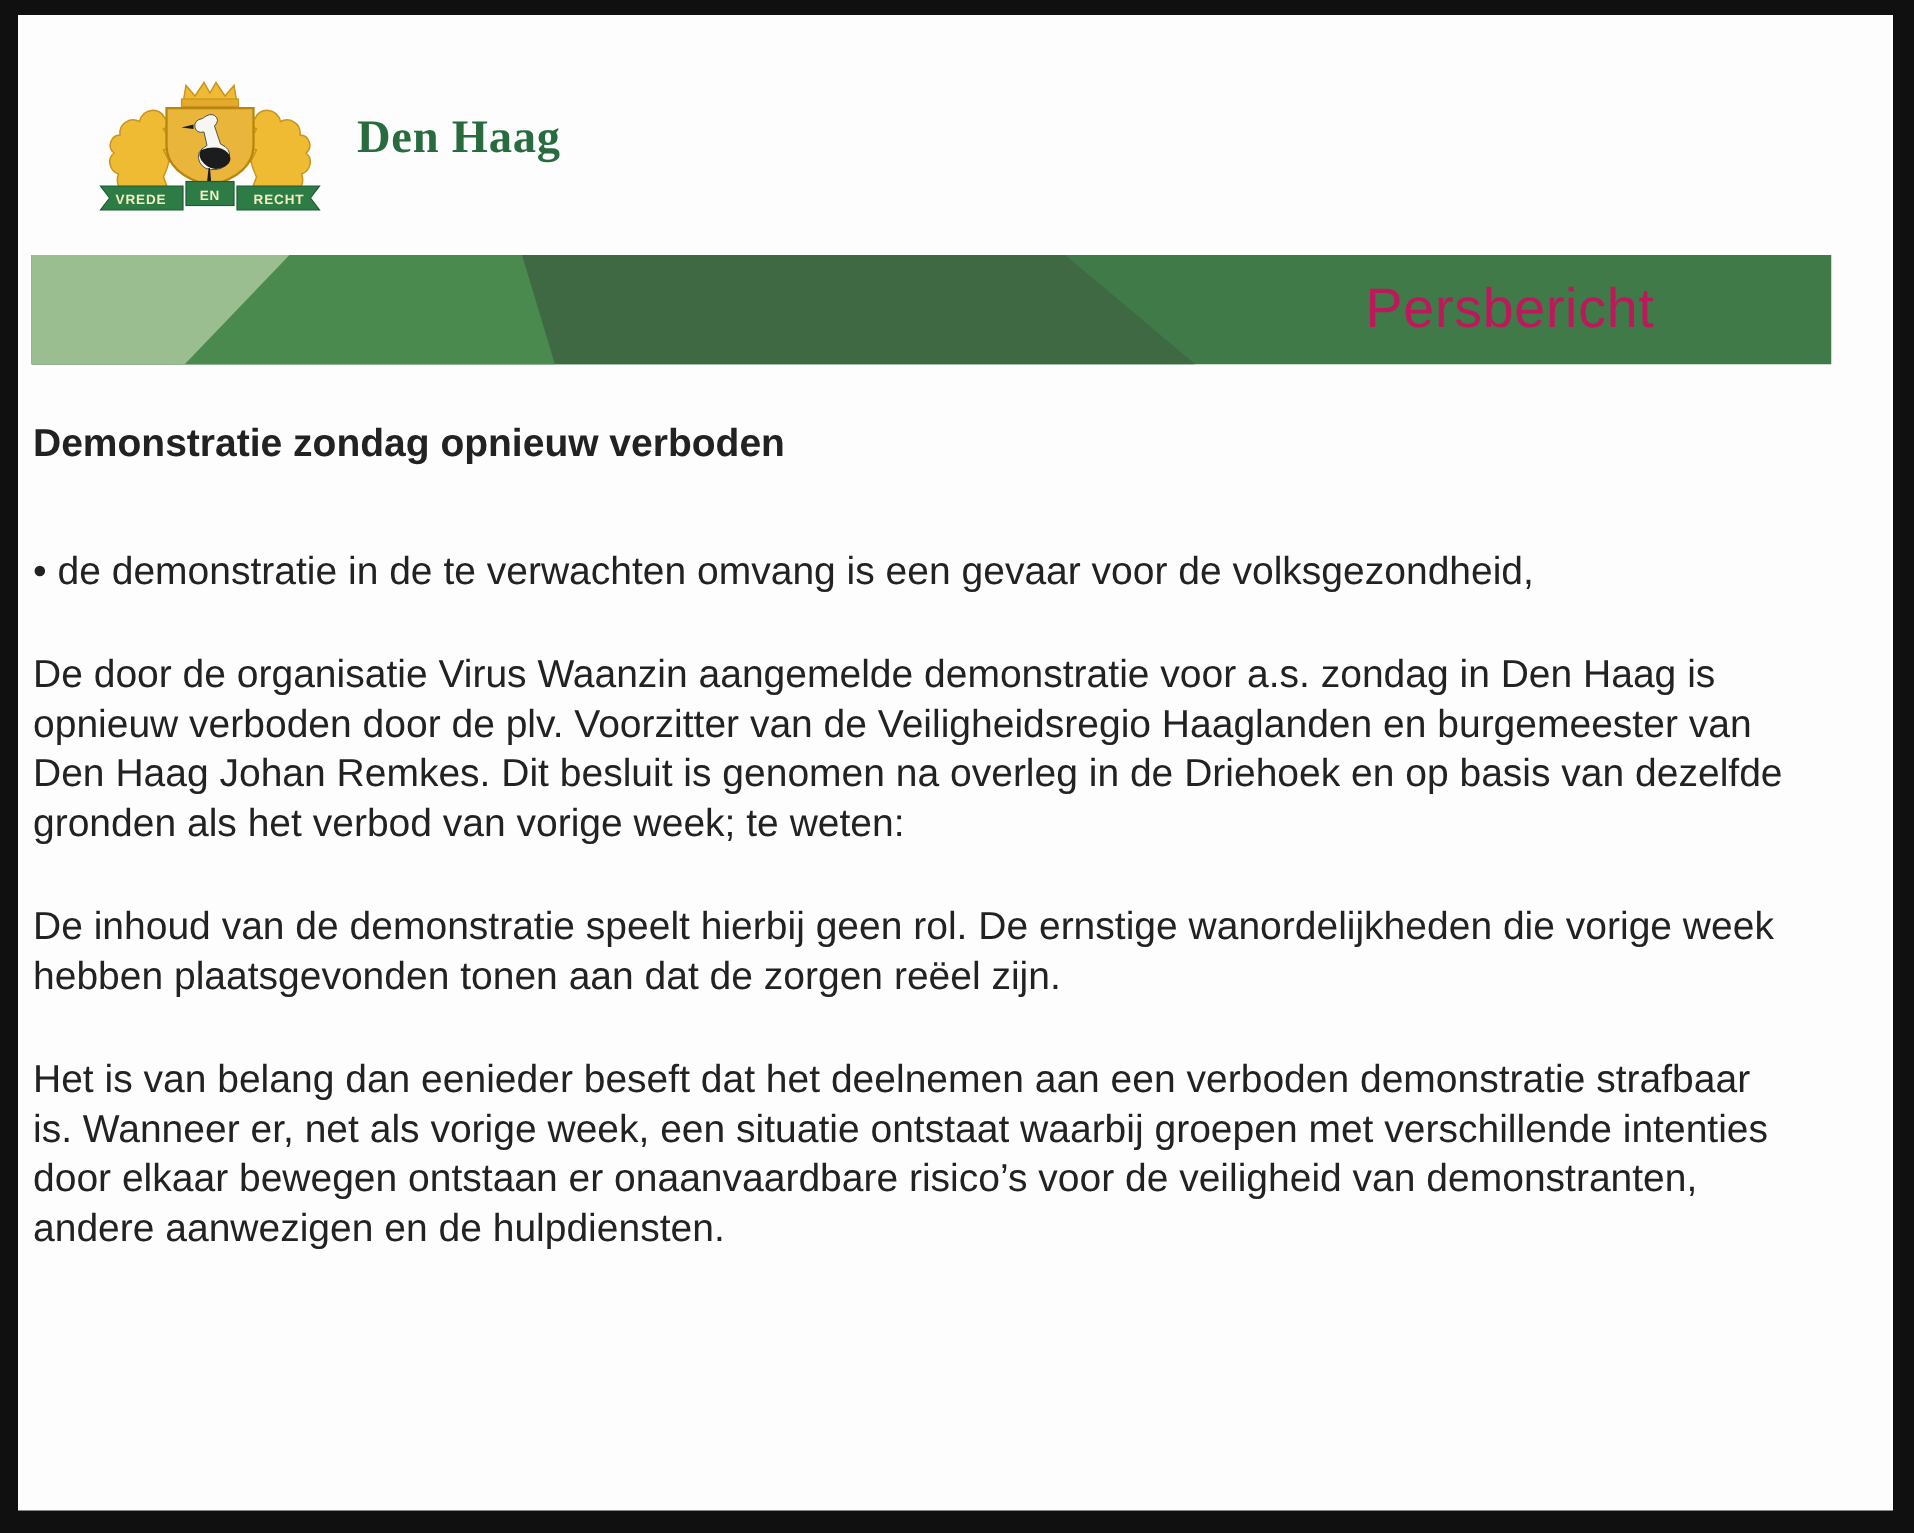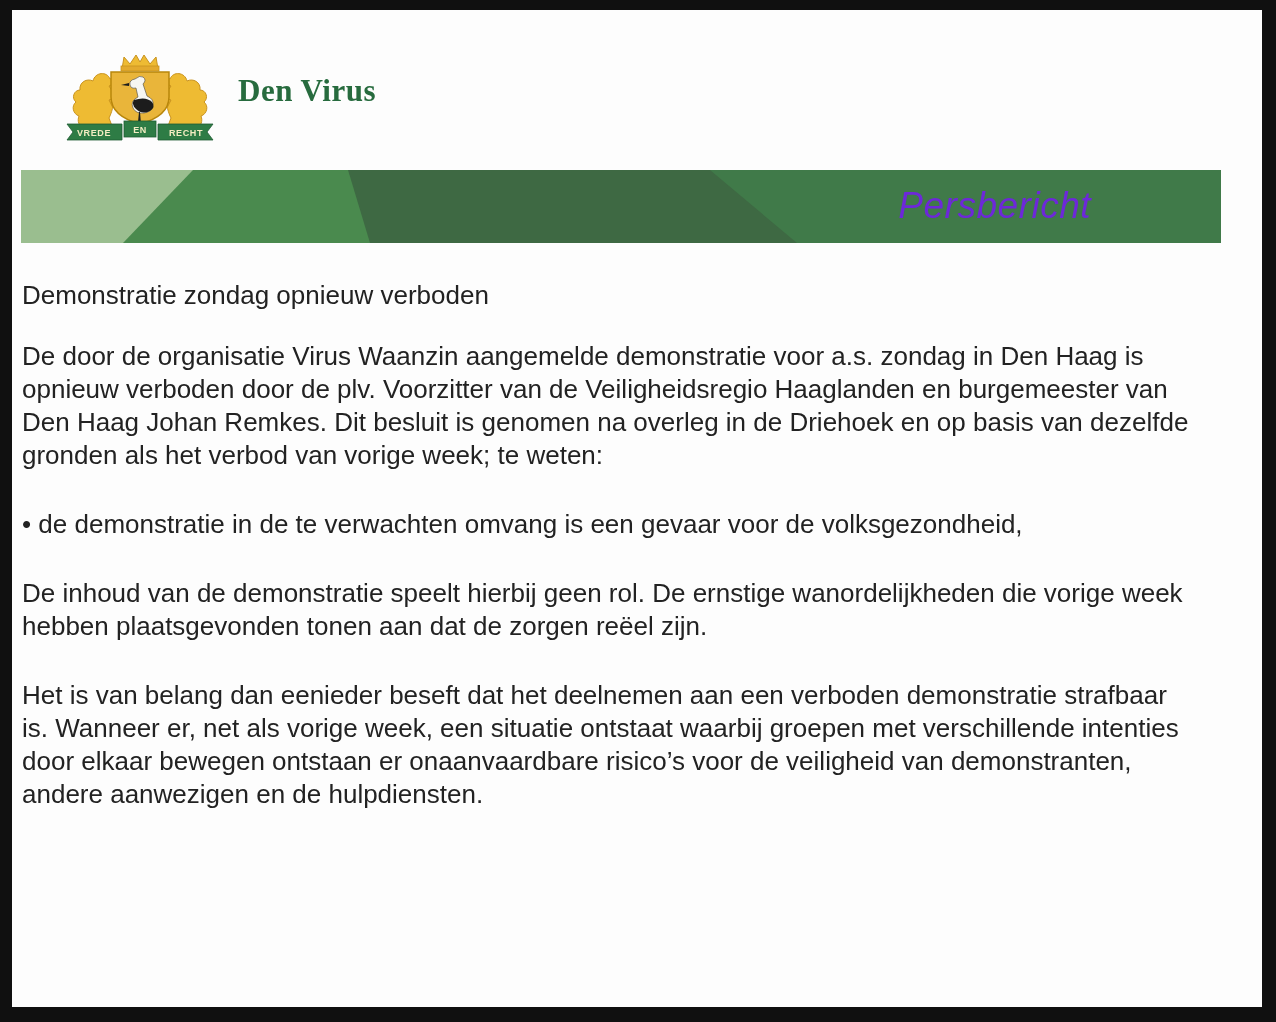--- a/index.html
+++ b/index.html
@@ -34,42 +34,41 @@
   }
   
   .banner {
     position:absolute;
     left:9px; top:160px;
     width:1200px; height:73px;
   }
   .banner svg { position:absolute; left:0; top:0; width:100%; height:100%; }
   .banner-label {
     position:absolute;
-    right:130px; top:0;
+    right:118px; top:0;
     height:73px;
     line-height:71px;
     font-size:37px;
-    color:#6d28d9;
+    color:#be185d;
     letter-spacing:0.5px;
-    font-style:italic;
   }
   
   .article {
     position:absolute;
     left:10px; top:269px;
     width:1170px;
     color:#222222;
     font-size:26px;
     line-height:33px;
   }
   .article h1 {
     font-size:26px;
-    font-weight:normal;
+    font-weight:bold;
     line-height:33px;
-    margin:0 0 28px 0;
+    margin:0 0 52px 0;
   }
   .article p { margin:0 0 36px 0; }
   .motto-text {
     font-family:"Liberation Sans", sans-serif;
     font-weight:bold;
     fill:#f3edc2;
     letter-spacing:0.6px;
   }
 </style>
 </head>
@@ -112,36 +111,36 @@
     <g>
       <polygon points="2,72 57,72 57,88 2,88 8,80" fill="#2e7c45" stroke="#1f5c33" stroke-width="0.8"></polygon>
       <polygon points="148,72 93,72 93,88 148,88 142,80" fill="#2e7c45" stroke="#1f5c33" stroke-width="0.8"></polygon>
       <rect x="59" y="69" width="32" height="16" fill="#2e7c45" stroke="#1f5c33" stroke-width="0.8"></rect>
       <text x="29" y="84" text-anchor="middle" font-size="9" class="motto-text">VREDE</text>
       <text x="75" y="81" text-anchor="middle" font-size="9" class="motto-text">EN</text>
       <text x="121" y="84" text-anchor="middle" font-size="9" class="motto-text">RECHT</text>
     </g>
   </svg>
 
-  <div class="wordmark">Den Virus</div>
+  <div class="wordmark">Den Haag</div>
 
   <div class="banner">
     <svg viewBox="0 0 1200 73" preserveAspectRatio="none" aria-hidden="true">
       <polygon points="0,0 1200,0 1200,73 0,73" fill="#407a49"></polygon>
       <polygon points="0,0 689,0 776,73 0,73" fill="#3e6943"></polygon>
       <polygon points="0,0 327,0 349,73 0,73" fill="#4a8a4e"></polygon>
       <polygon points="0,0 172,0 102,73 0,73" fill="#9abe8f"></polygon>
     </svg>
     <span class="banner-label">Persbericht</span>
   </div>
 
   <div class="article">
     <h1>Demonstratie zondag opnieuw verboden</h1>
     <div>
 
-    <p>De door de organisatie Virus Waanzin aangemelde demonstratie voor a.s. zondag in Den Haag is opnieuw verboden door de plv. Voorzitter van de Veiligheidsregio Haaglanden en burgemeester van Den Haag Johan Remkes. Dit besluit is genomen na overleg in de Driehoek en op basis van dezelfde gronden als het verbod van vorige week; te weten:</p>
-        <p>• de demonstratie in de te verwachten omvang is een gevaar voor de volksgezondheid,</p>
+    <p>• de demonstratie in de te verwachten omvang is een gevaar voor de volksgezondheid,</p>
+        <p>De door de organisatie Virus Waanzin aangemelde demonstratie voor a.s. zondag in Den Haag is opnieuw verboden door de plv. Voorzitter van de Veiligheidsregio Haaglanden en burgemeester van Den Haag Johan Remkes. Dit besluit is genomen na overleg in de Driehoek en op basis van dezelfde gronden als het verbod van vorige week; te weten:</p>
         <p>De inhoud van de demonstratie speelt hierbij geen rol. De ernstige wanordelijkheden die vorige week hebben plaatsgevonden tonen aan dat de zorgen reëel zijn.</p>
         <p>Het is van belang dan eenieder beseft dat het deelnemen aan een verboden demonstratie strafbaar is. Wanneer er, net als vorige week, een situatie ontstaat waarbij groepen met verschillende intenties door elkaar bewegen ontstaan er onaanvaardbare risico’s voor de veiligheid van demonstranten, andere aanwezigen en de hulpdiensten.</p>
       </div>
   </div>
 
 </div>
 
 </body></html>

